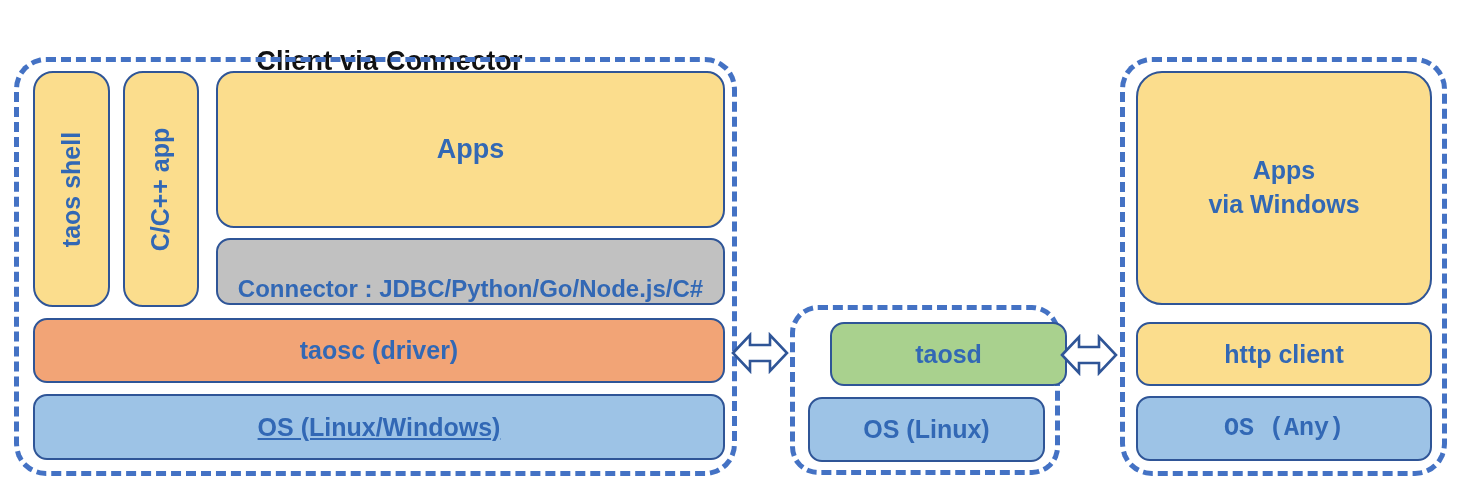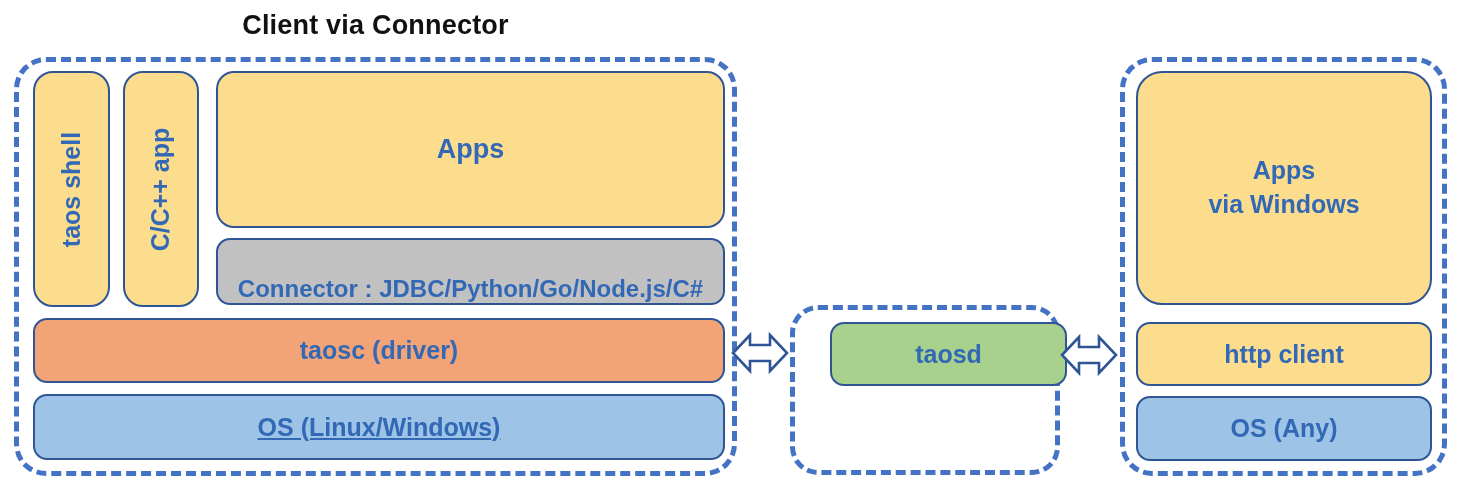--- a/index.html
+++ b/index.html
@@ -64,21 +64,21 @@
     position:absolute;
     z-index:5;
   }
   .two-line{line-height:1.35;}
 </style>
 </head>
 <body>
 
 <div class="canvas">
 
-  <div class="section-title" style="left:14px;width:723px;">Client via Connector</div>
+  <div class="section-title" style="left:28px;width:723px;margin-top:36px;">Client via Connector</div>
 
   <div class="dashed-container" style="left:14px;top:57px;width:723px;height:419px;"></div>
 
   <div class="box fill-yellow" style="left:33px;top:71px;width:77px;height:236px;border-radius:20px;">
     <span class="vtext">taos shell</span>
   </div>
 
   <div class="box fill-yellow" style="left:123px;top:71px;width:76px;height:236px;border-radius:20px;">
     <span class="vtext">C/C++ app</span>
   </div>
@@ -102,33 +102,36 @@
   <svg class="arrow" style="left:731px;top:332px;" width="58" height="42" viewBox="0 0 58 42">
     <path d="M2,21 L19,3 L19,13 L39,13 L39,3 L56,21 L39,39 L39,29 L19,29 L19,39 Z" fill="#ffffff" stroke="var(--arrow-outline)" stroke-width="2.6" stroke-linejoin="miter"></path>
   </svg>
 
   <div class="dashed-container" style="left:790px;top:305px;width:270px;height:170px;border-radius:28px;"></div>
 
   <div class="box fill-green" style="left:808px;top:322px;width:237px;height:64px;border-radius:14px;font-size:25px;margin-left:22px;">
     <span>taosd</span>
   </div>
 
+  <div class="box fill-blue" style="left:808px;top:397px;width:237px;height:65px;border-radius:14px;font-size:25px;">
+    <span>OS (Linux)</span>
+  </div>
 
   <svg class="arrow" style="left:1060px;top:334px;" width="58" height="42" viewBox="0 0 58 42">
     <path d="M2,21 L19,3 L19,13 L39,13 L39,3 L56,21 L39,39 L39,29 L19,29 L19,39 Z" fill="#ffffff" stroke="var(--arrow-outline)" stroke-width="2.6" stroke-linejoin="miter"></path>
   </svg>
 
   <div class="dashed-container" style="left:1120px;top:57px;width:327px;height:419px;"></div>
 
   <div class="box fill-yellow two-line" style="left:1136px;top:71px;width:296px;height:234px;border-radius:26px;font-size:25px;flex-direction:column;">
     <span>Apps</span>
     <span>via Windows</span>
   </div>
 
   <div class="box fill-yellow" style="left:1136px;top:322px;width:296px;height:64px;border-radius:14px;font-size:25px;">
     <span>http client</span>
   </div>
 
-  <div class="box fill-blue" style="left:1136px;top:396px;width:296px;height:65px;border-radius:14px;font-size:25px;">
+  <div class="box fill-blue" style="left:1136px;top:396px;width:296px;height:65px;border-radius:14px;font-size:25px;font-family:Liberation Mono, monospace;">
     <span>OS (Any)</span>
   </div>
 
 </div>
 
 </body></html>

